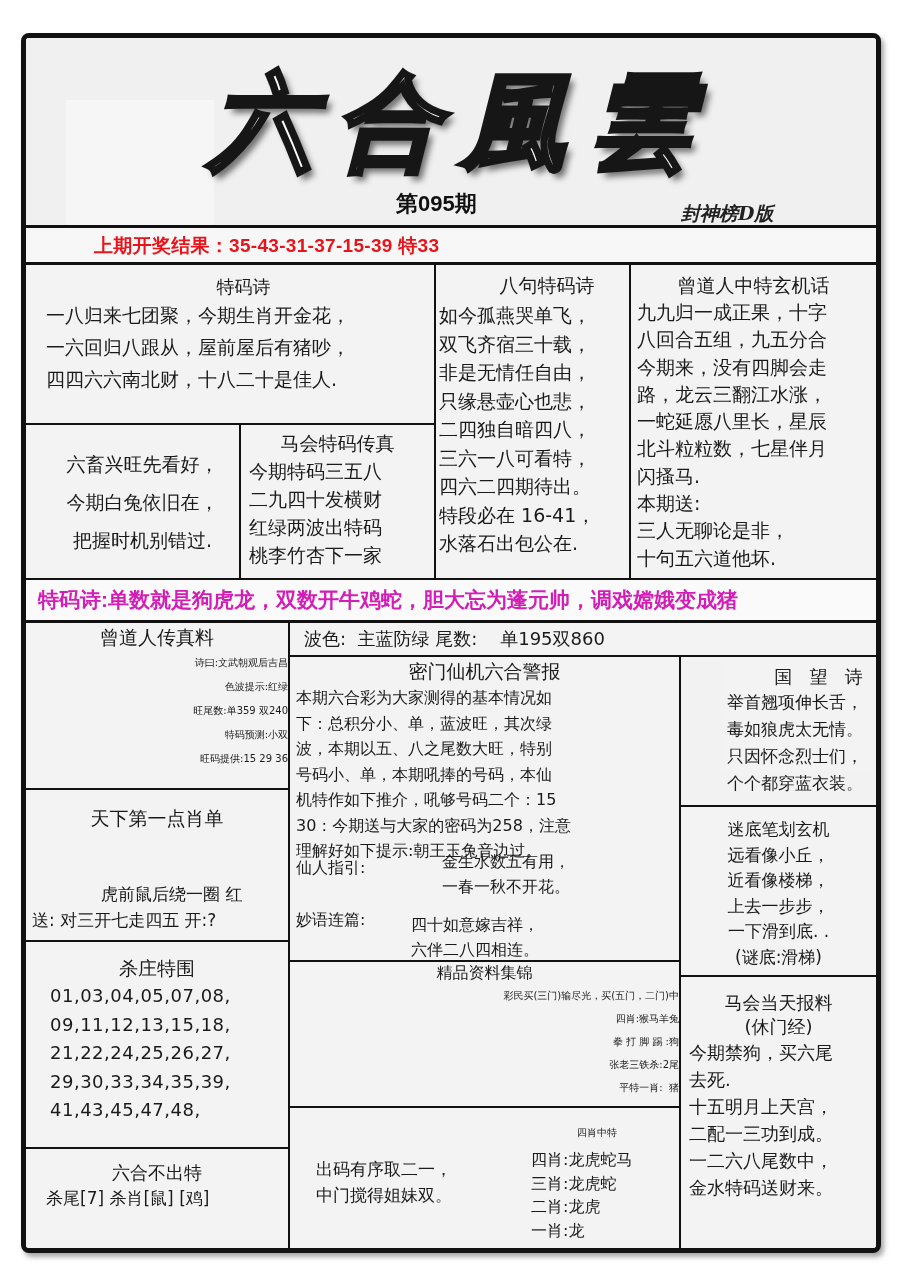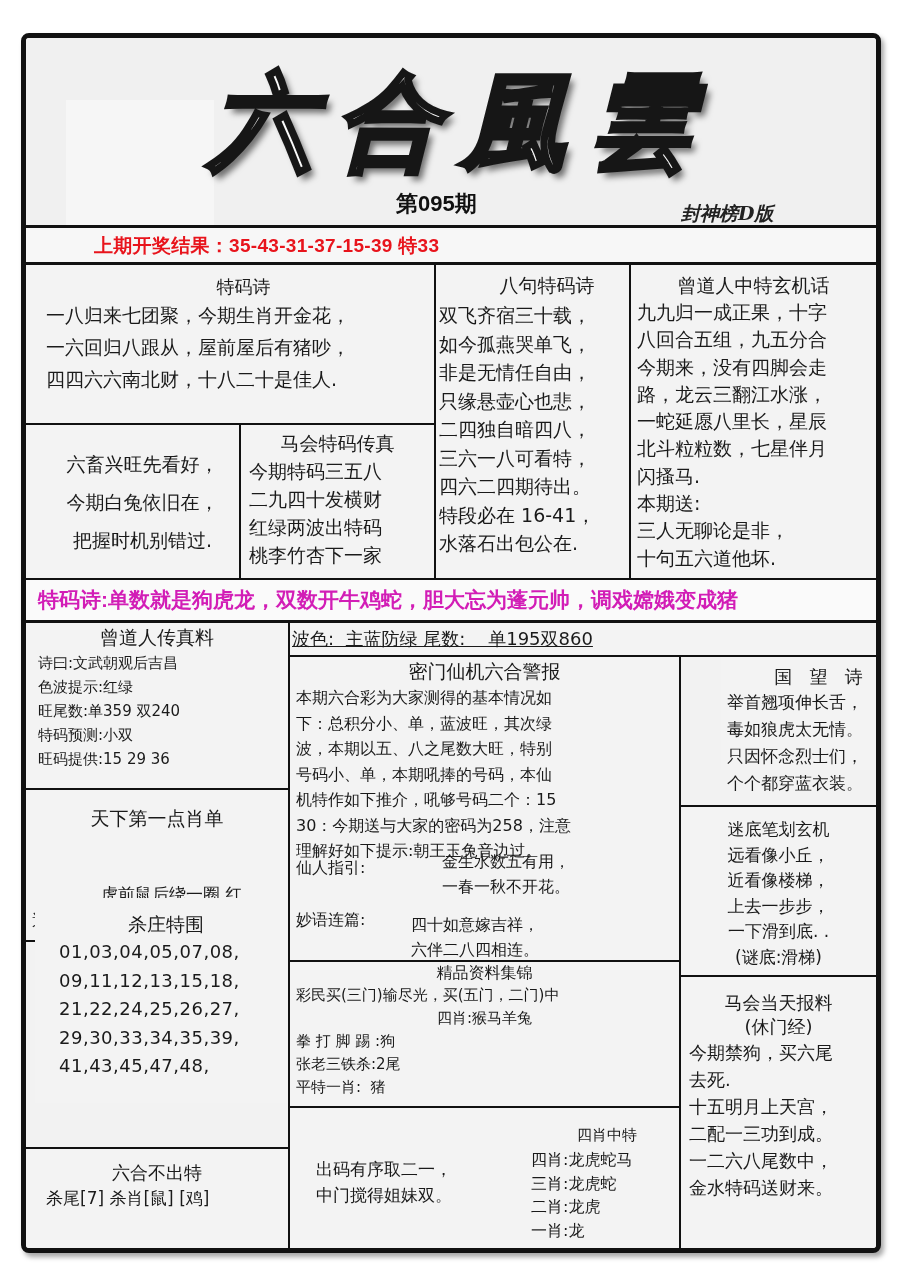--- a/index.html
+++ b/index.html
@@ -34,21 +34,21 @@
 
   .result-bar { left:0; top:190px; width:850px; height:34px; background:#f7f7f7; }
   .result-text { position:absolute; left:68px; top:5px; font-size:19px; font-weight:bold; color:#e8141c; font-family:"Liberation Sans", sans-serif; letter-spacing:0.3px; }
 
   .cell { position:absolute; box-sizing:border-box; }
   .center { text-align:center; }
   .t19 { font-size:19px; }
   .t18 { font-size:18px; }
   .t17 { font-size:17px; }
   .t16 { font-size:16px; }
-  .t15 { font-size:15px; }
+  .t15 { font-size:10px;text-align:right; }
   .line { display:block; white-space:nowrap; }
 
   .banner { left:0; top:542px; width:850px; height:40px; background:#fafafa; }
   .banner-text { position:absolute; left:12px; top:6px; font-size:21px; font-weight:bold; color:#d21db6; white-space:nowrap; font-family:"Liberation Sans", sans-serif; }
 </style>
 </head>
 <body>
 
 <div class="frame">
 
@@ -71,22 +71,22 @@
       <span class="line">一八归来七团聚，今期生肖开金花，</span>
       <span class="line">一六回归八跟从，屋前屋后有猪吵，</span>
       <span class="line">四四六六南北财，十八二十是佳人.</span>
     </div>
   </div>
   <div class="vline" style="left:408px;top:227px;width:2px;height:315px;"></div>
 
   <div class="cell paper" style="left:410px;top:227px;width:222px;height:315px;">
     <div class="center t19" style="margin-top:8px;">八句特码诗</div>
     <div style="padding-left:3px;line-height:28.5px;margin-top:2px;" class="t19">
+      <span class="line">如今孤燕哭单飞，</span>
       <span class="line">双飞齐宿三十载，</span>
-      <span class="line">如今孤燕哭单飞，</span>
       <span class="line">非是无情任自由，</span>
       <span class="line">只缘悬壶心也悲，</span>
       <span class="line">二四独自暗四八，</span>
       <span class="line">三六一八可看特，</span>
       <span class="line">四六二四期待出。</span>
       <span class="line">特段必在 16-41，</span>
       <span class="line">水落石出包公在.</span>
     </div>
   </div>
   <div class="vline" style="left:603px;top:227px;width:2px;height:315px;"></div>
@@ -146,41 +146,41 @@
   </div>
   <div class="hline" style="left:0;top:750px;width:262px;height:2px;"></div>
 
   <div class="cell paper" style="left:0;top:752px;width:262px;height:150px;">
     <div class="center t19" style="margin-top:16px;">天下第一点肖单</div>
     <div class="t17" style="position:absolute;left:75px;top:93px;white-space:nowrap;">虎前鼠后绕一圈 红</div>
     <div class="t17" style="position:absolute;left:6px;top:119px;white-space:nowrap;">送: 对三开七走四五 开:?</div>
   </div>
   <div class="hline" style="left:0;top:902px;width:262px;height:2px;"></div>
 
-  <div class="cell paper" style="left:0;top:860px;width:262px;height:205px;margin-left:9px;">
+  <div class="cell paper" style="left:0;top:904px;width:262px;height:205px;">
     <div class="center t19" style="margin-top:14px;">杀庄特围</div>
     <div style="padding-left:24px;line-height:28.5px;letter-spacing:0.5px;" class="t18">
       <span class="line">01,03,04,05,07,08,</span>
       <span class="line">09,11,12,13,15,18,</span>
       <span class="line">21,22,24,25,26,27,</span>
       <span class="line">29,30,33,34,35,39,</span>
       <span class="line">41,43,45,47,48,</span>
     </div>
   </div>
   <div class="hline" style="left:0;top:1109px;width:262px;height:2px;"></div>
 
   <div class="cell paper" style="left:0;top:1111px;width:262px;height:100px;">
     <div class="center t18" style="margin-top:12px;">六合不出特</div>
     <div class="t17" style="padding-left:20px;margin-top:2px;white-space:nowrap;">杀尾[7]  杀肖[鼠] [鸡]</div>
   </div>
 
   <div class="vline" style="left:262px;top:585px;width:2px;height:625px;"></div>
 
   <div class="cell paper" style="left:264px;top:585px;width:586px;height:32px;">
-    <div class="t18" style="padding-left:2px;padding-top:4px;white-space:pre;text-decoration:underline;">波色:  主蓝防绿 尾数:    单195双860</div>
+    <div class="t18" style="padding-left:14px;padding-top:4px;white-space:pre;">波色:  主蓝防绿 尾数:    单195双860</div>
   </div>
   <div class="hline" style="left:264px;top:617px;width:586px;height:2px;"></div>
 
   <div class="cell paper" style="left:264px;top:619px;width:389px;height:303px;">
     <div class="center t19" style="margin-top:2px;">密门仙机六合警报</div>
     <div style="padding-left:6px;line-height:25.5px;" class="t16">
       <span class="line">本期六合彩为大家测得的基本情况如</span>
       <span class="line">下：总积分小、单，蓝波旺，其次绿</span>
       <span class="line">波，本期以五、八之尾数大旺，特别</span>
       <span class="line">号码小、单，本期吼捧的号码，本仙</span>

